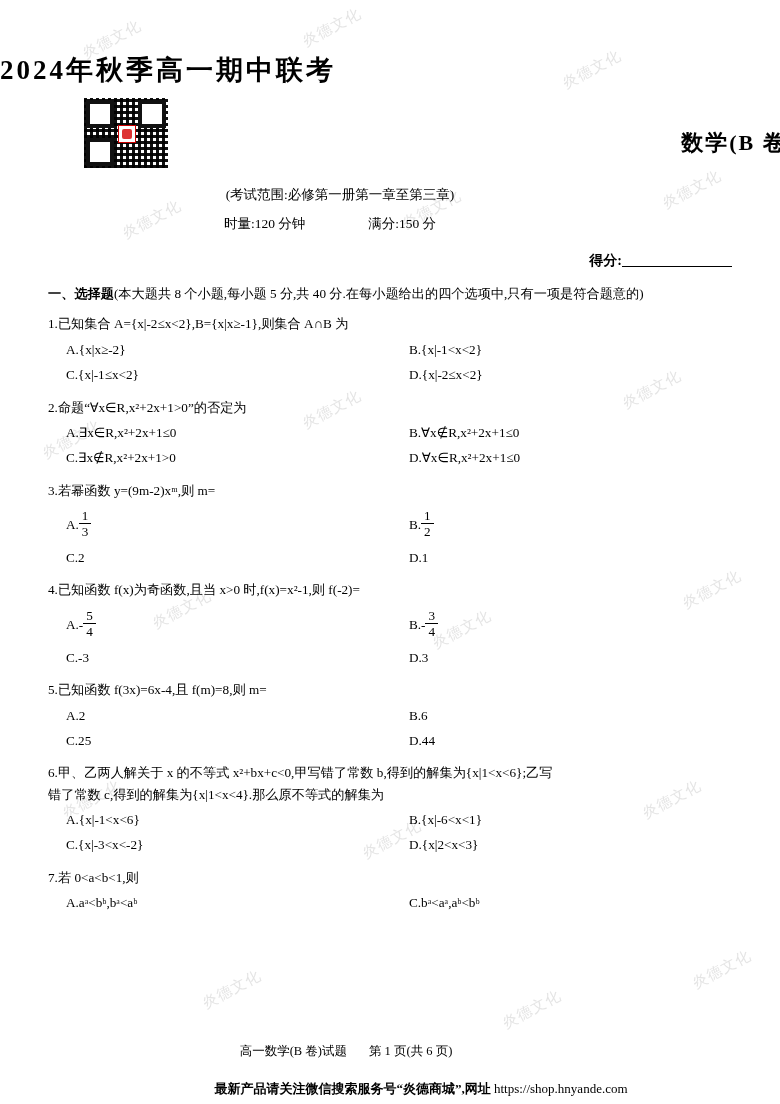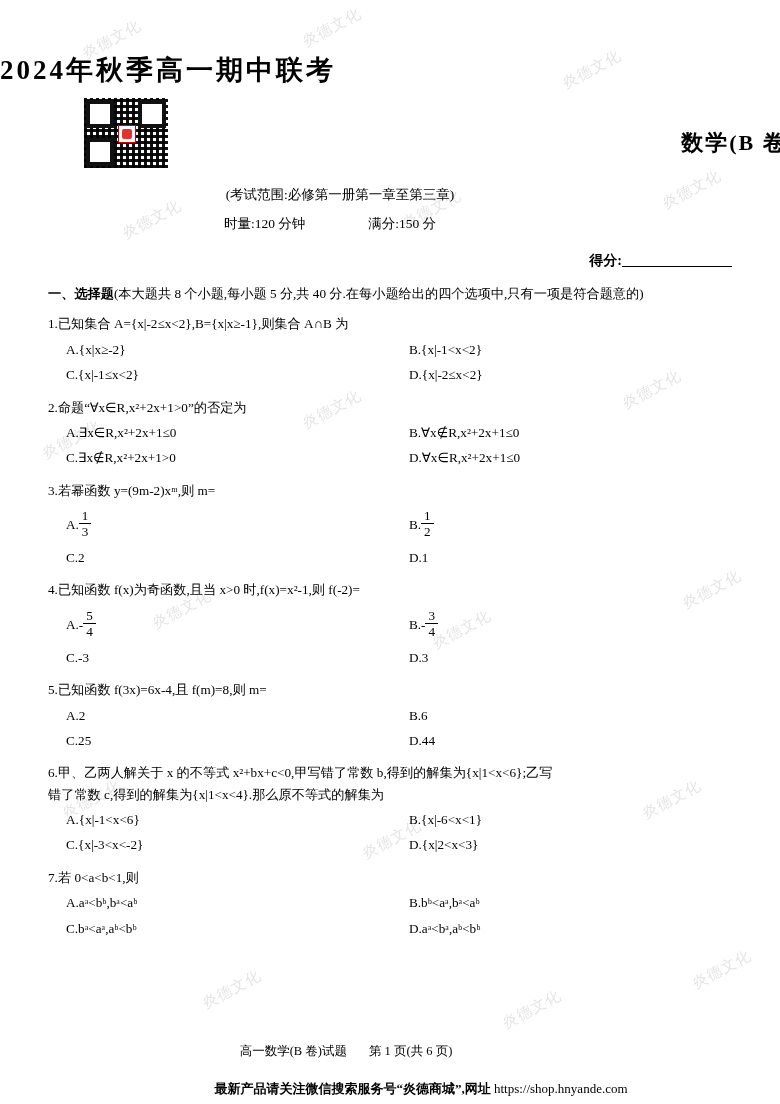--- a/index.html
+++ b/index.html
@@ -205,23 +205,21 @@
         <div class="opt">B.{x|-6&lt;x&lt;1}</div>
         <div class="opt">C.{x|-3&lt;x&lt;-2}</div>
         <div class="opt">D.{x|2&lt;x&lt;3}</div>
       </div>
     </div>
 
     <div class="q">
       <div>7.若 0&lt;a&lt;b&lt;1,则</div>
       <div class="opts">
         <div class="opt">A.aᵃ&lt;bᵇ,bᵃ&lt;aᵇ</div>
-        <div class="opt">B.bᵇ&lt;aᵃ,bᵃ&lt;aᵇ</div>
         <div class="opt">C.bᵃ&lt;aᵃ,aᵇ&lt;bᵇ</div>
-        <div class="opt">D.aᵃ&lt;bᵃ,aᵇ&lt;bᵇ</div>
       </div>
     </div>
 
   </div>
 
   <div class="footer">
     <span>高一数学(B 卷)试题</span><span class="sp"></span><span>第 1 页(共 6 页)</span>
   </div>
 
   <div class="bottom-bar">

